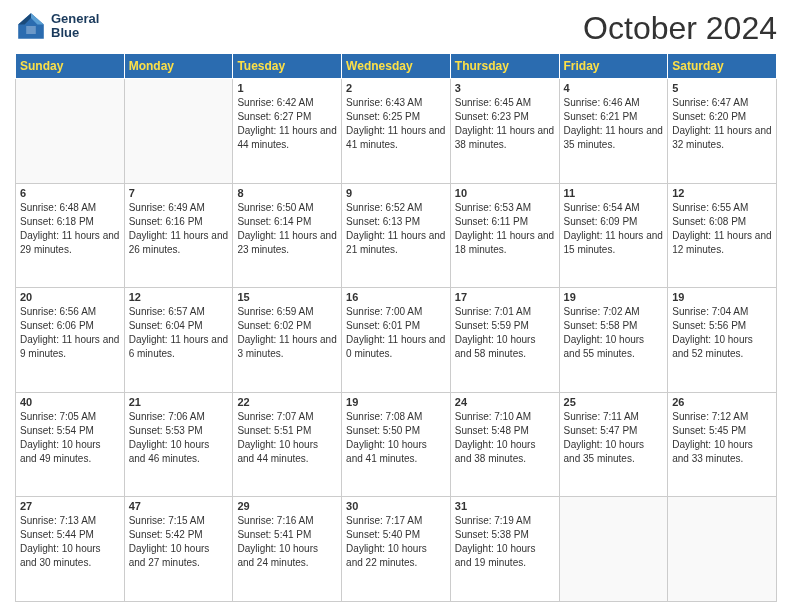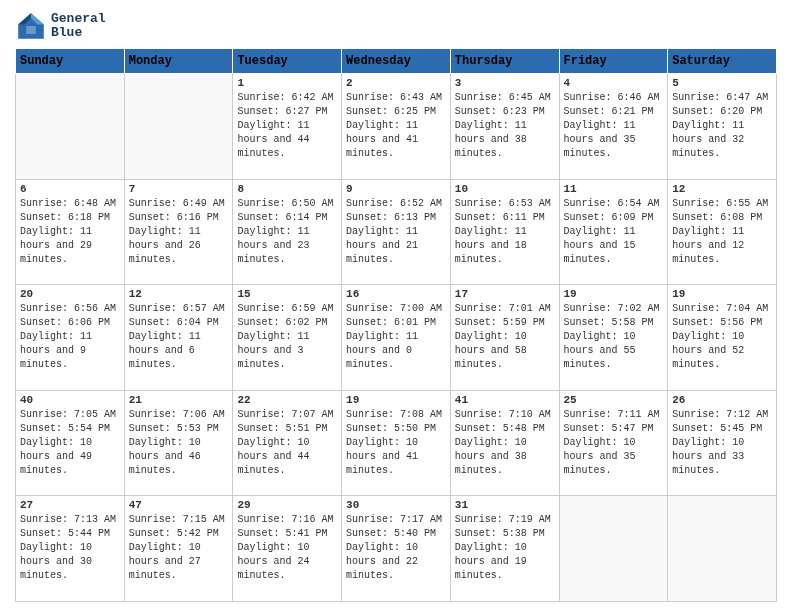--- a/index.html
+++ b/index.html
@@ -9,21 +9,20 @@
       width: 792px;
       height: 612px;
       overflow: hidden;
     }
     .page {
       width: 792px;
       height: 612px;
       padding: 10px 15px 10px 15px;
       display: flex;
       flex-direction: column;
-      font-family: Liberation Mono, monospace;
     }
     .header {
       display: flex;
       justify-content: space-between;
       align-items: flex-start;
       margin-bottom: 6px;
     }
     .logo {
       display: flex;
       align-items: center;
@@ -53,21 +52,21 @@
       font-size: 14px;
       color: #555;
     }
     .calendar-table {
       width: 100%;
       border-collapse: collapse;
       flex: 1;
     }
     .calendar-table th {
       background: #2b6cb0;
-      color: #000000;
+      color: #fde047;
       font-size: 12px;
       padding: 5px 4px;
       text-align: left;
       border: 1px solid #fff;
     }
     .calendar-table td {
       border: 1px solid #ccc;
       vertical-align: top;
       padding: 3px 4px;
       font-size: 9.5px;
@@ -101,20 +100,21 @@
         <polygon points="20,4 36,18 28,18 20,10" fill="#5a9fd4"></polygon>
         <polygon points="20,4 4,18 12,18 20,10" fill="#1a4a7a"></polygon>
         <rect x="14" y="20" width="12" height="10" fill="#fff" opacity="0.3"></rect>
       </svg>
       <div class="logo-text">
         <span>General</span>
         <span>Blue</span>
       </div>
     </div>
     <div class="title-block">
+      <div class="calendar-title">October 2024</div>
     </div>
   </div>
 
   <table class="calendar-table">
     <thead>
       <tr>
       <th>Sunday</th>
           <th>Monday</th>
           <th>Tuesday</th>
           <th>Wednesday</th>
@@ -219,21 +219,21 @@
           </td>
           <td>
             <span class="day-number">22</span>
             <div class="day-info">Sunrise: 7:07 AM<br>Sunset: 5:51 PM<br>Daylight: 10 hours and 44 minutes.</div>
           </td>
           <td>
             <span class="day-number">19</span>
             <div class="day-info">Sunrise: 7:08 AM<br>Sunset: 5:50 PM<br>Daylight: 10 hours and 41 minutes.</div>
           </td>
           <td>
-            <span class="day-number">41</span>
+            <span class="day-number">24</span>
             <div class="day-info">Sunrise: 7:10 AM<br>Sunset: 5:48 PM<br>Daylight: 10 hours and 38 minutes.</div>
           </td>
           <td>
             <span class="day-number">25</span>
             <div class="day-info">Sunrise: 7:11 AM<br>Sunset: 5:47 PM<br>Daylight: 10 hours and 35 minutes.</div>
           </td>
           <td>
             <span class="day-number">26</span>
             <div class="day-info">Sunrise: 7:12 AM<br>Sunset: 5:45 PM<br>Daylight: 10 hours and 33 minutes.</div>
           </td>

